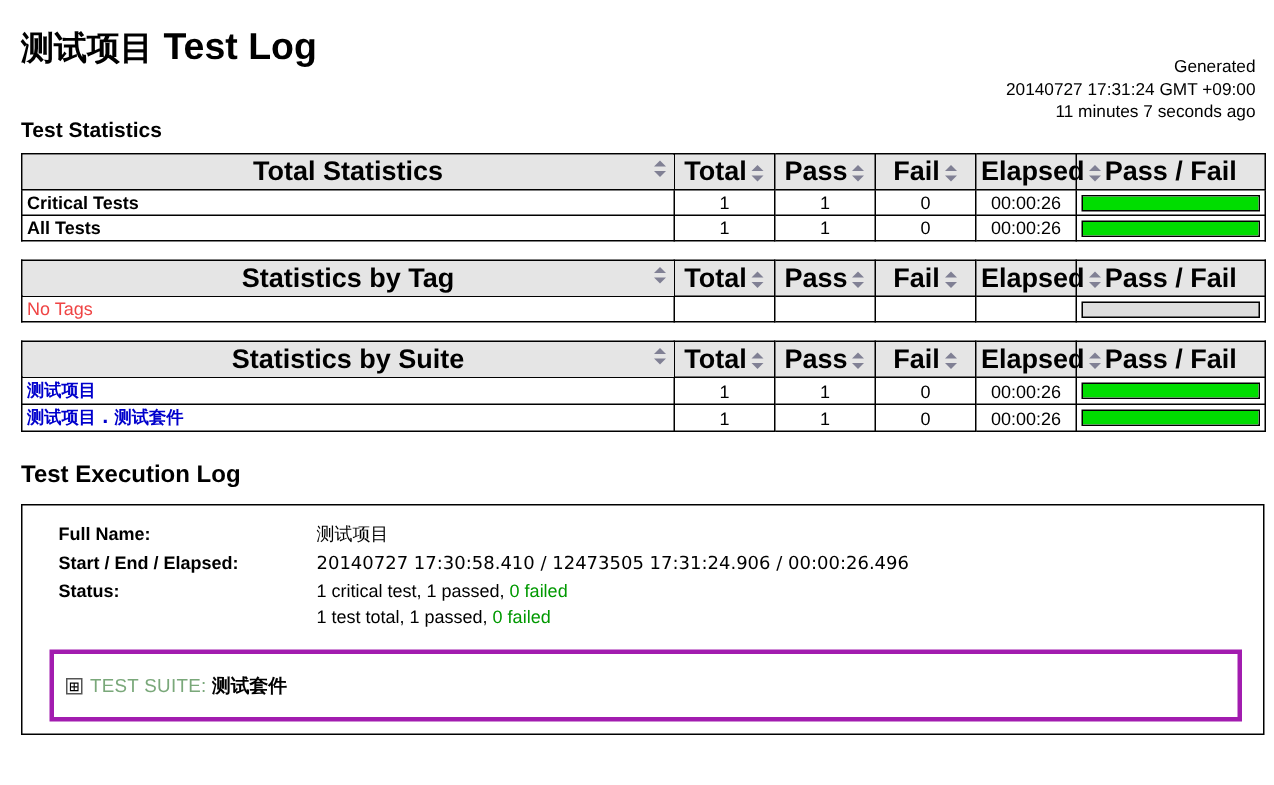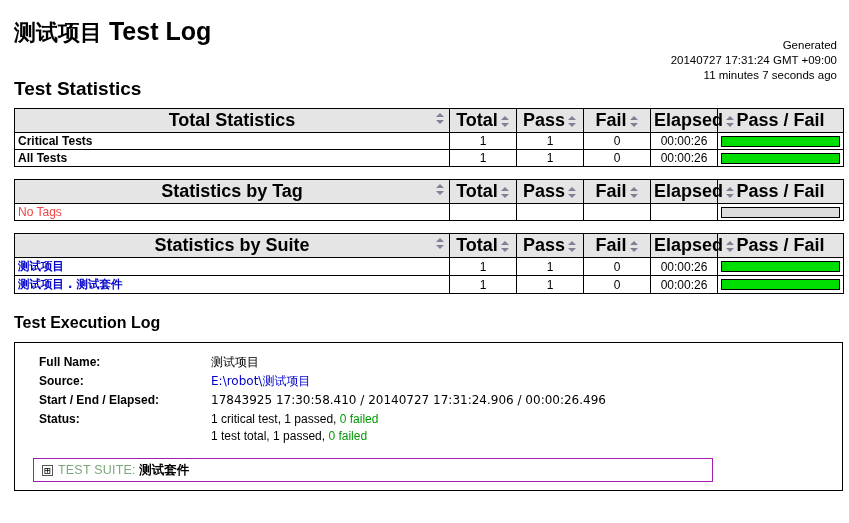--- a/index.html
+++ b/index.html
@@ -40,21 +40,21 @@
     right: 2px;
     top: 22px;
     text-align: right;
     font-size: 11.5px;
     line-height: 15px;
     color: #000;
   }
 
   
   h2.section {
-    font-size: 19px;
+    font-size: 14px;
     font-weight: bold;
     margin: 10px 0 8px 4px;
     padding: 0;
   }
   h2.log-section {
     font-size: 16px;
     font-weight: bold;
     margin: 20px 0 10px 4px;
     padding: 0;
   }
@@ -222,24 +222,24 @@
   table.meta td.v { white-space: nowrap; }
   table.meta td.v a {
     color: #0000cc;
     text-decoration: none;
   }
   .cnwrap { font-family: "DejaVu Sans", sans-serif; }
   .ok { color: #009900; }
   .statusline { line-height: 17px; }
 
   .subsuite-box {
-    border: 1px solid #a21caf;
+    border: 3px solid #a21caf;
     margin: 12px 0 0 12px;
-    padding: 0 6px;
-    width: 680px;
+    padding: 10px 6px;
+    width: 795px;
     box-sizing: border-box;
   }
 </style>
 </head>
 <body>
 
 <div class="page">
 
   <div class="top">
     <div class="main-title"><span class="cn">测试项目</span> <span>Test Log</span></div>
@@ -383,26 +383,22 @@
 
   <div class="suite-box">
 
     <table class="meta">
       <tbody id="meta-body">
           <tr>
             <td class="k">Full Name:</td>
             <td class="v cnwrap">测试项目</td>
           </tr>
           <tr>
-            <td class="k">Source:</td>
-            <td class="v cnwrap"><a href="#">E:\robot\测试项目</a></td>
-          </tr>
-          <tr>
             <td class="k">Start / End / Elapsed:</td>
-            <td class="v cnwrap">17843925 17:30:58.410 / 20140727 17:31:24.906 / 00:00:26.496</td>
+            <td class="v cnwrap">20140727 17:30:58.410 / 12473505 17:31:24.906 / 00:00:26.496</td>
           </tr>
           <tr>
             <td class="k">Status:</td>
             <td class="v">
               <div class="statusline">1 critical test, 1 passed, <span class="ok">0 failed</span></div>
               <div class="statusline">1 test total, 1 passed, <span class="ok">0 failed</span></div>
             </td>
           </tr>
         </tbody>
     </table>

